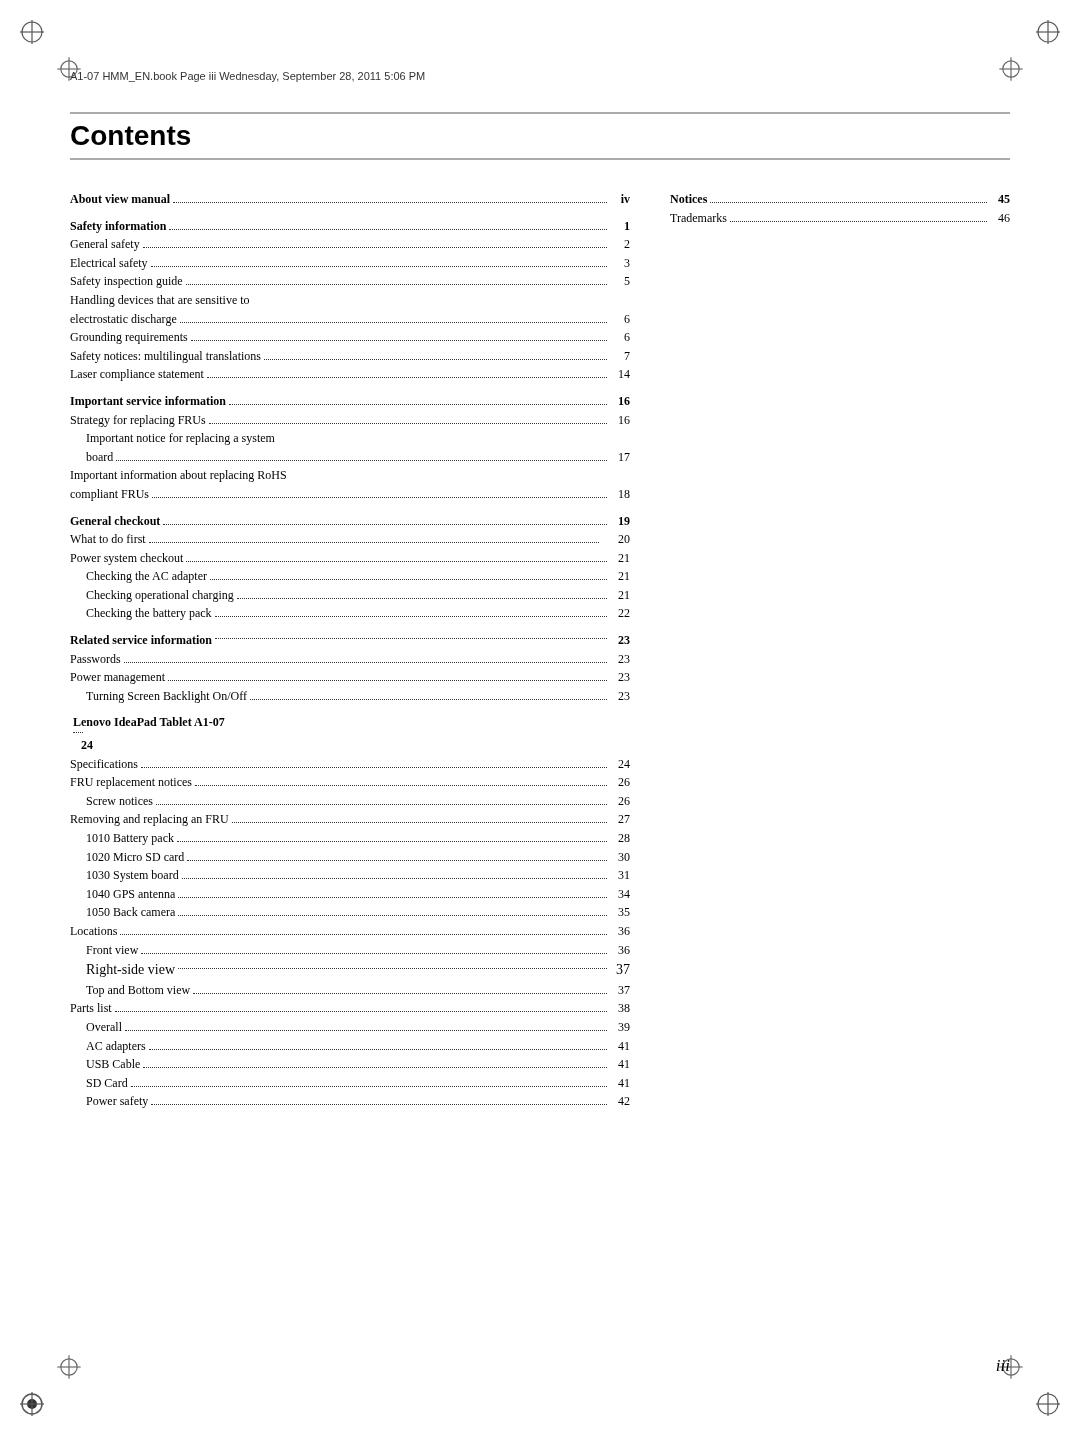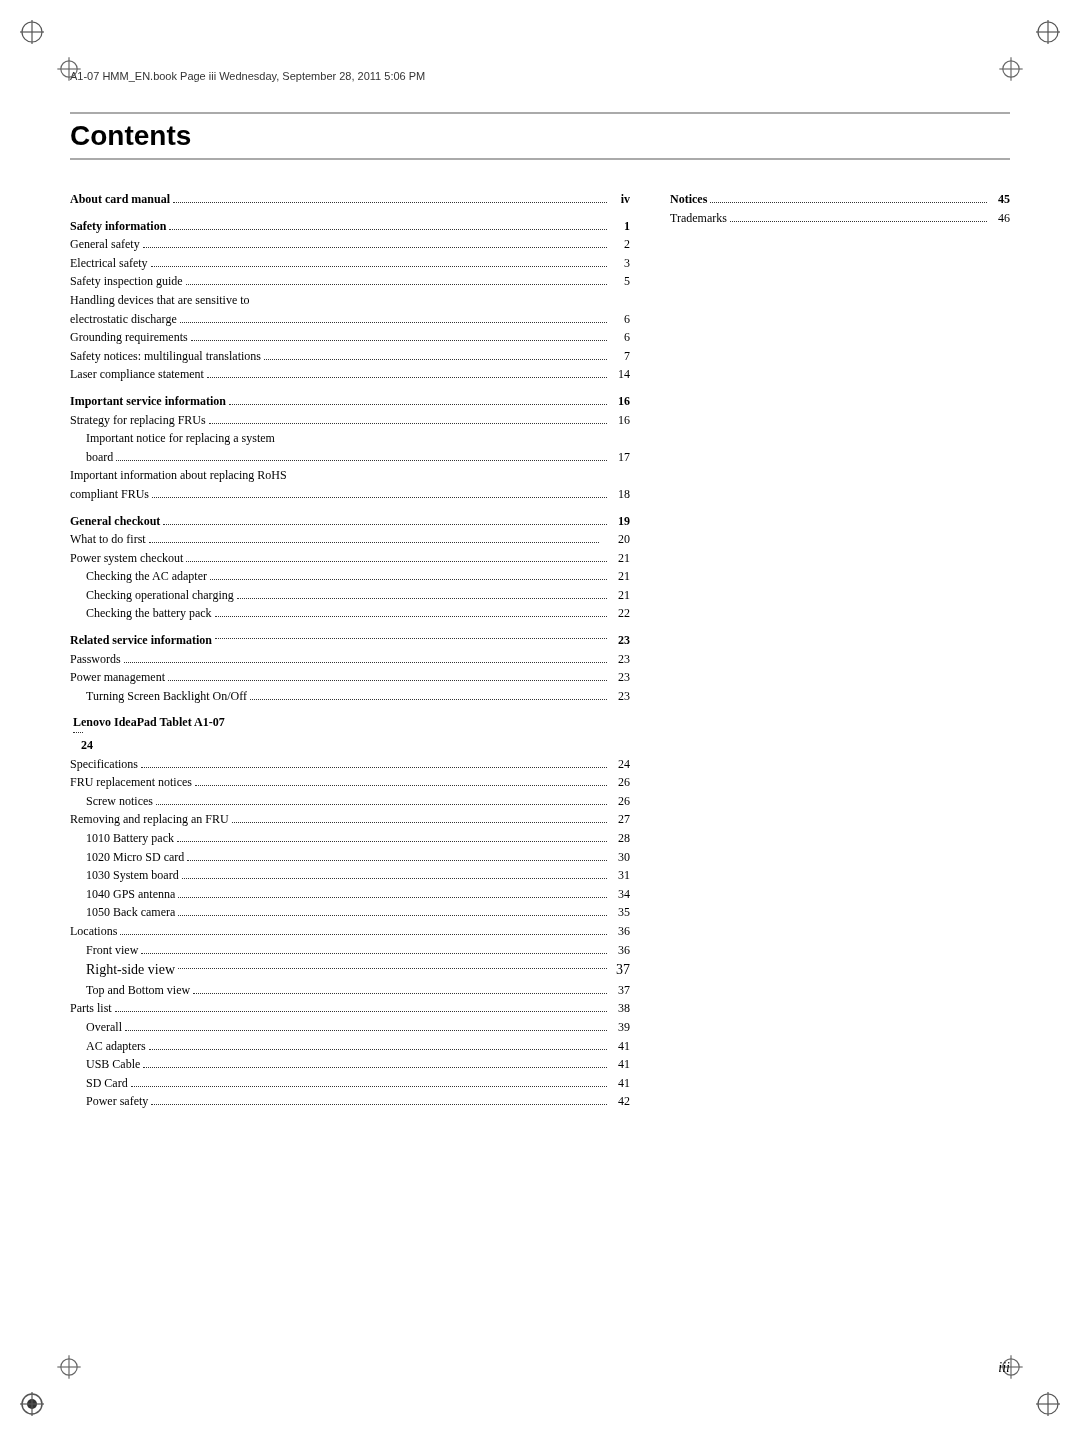--- a/index.html
+++ b/index.html
@@ -70,21 +70,21 @@
       line-height: 1.55;
     }
     .section-gap {
       height: 8px;
     }
     .page-number-area {
       position: absolute;
       bottom: 60px;
       right: 70px;
       font-style: italic;
-      font-size: 14px;
+      font-size: 17px;
       font-family: 'Times New Roman', Times, serif;
     }
   </style>
 </head>
 <body>
 
 <div class="page">
 
   <div class="reg-mark reg-tl">
     <svg viewBox="0 0 28 28">
@@ -148,21 +148,21 @@
 
   <div class="header-bar">
     <span>A1-07 HMM_EN.book  Page iii  Wednesday, September 28, 2011  5:06 PM</span>
   </div>
 
   <div class="page-title">Contents</div>
 
   <div class="toc-container">
     <div class="toc-left" id="toc-left">
     <div style="font-size: 12px; line-height: 1.55; display: flex; align-items: baseline;">
-          <span style="padding-left: 0px; white-space: nowrap; font-weight: bold;">About card manual</span>
+          <span style="padding-left: 0px; white-space: nowrap; font-weight: bold;">About view manual</span>
           <span style="flex: 1 1 0%; border-bottom: 1px dotted rgb(51, 51, 51); margin: 0px 3px 3px; min-width: 10px;"></span>
           <span style="white-space: nowrap; min-width: 20px; text-align: right; font-weight: bold;">iv</span>
         </div>
         <div class="section-gap"></div>
         <div style="font-size: 12px; line-height: 1.55; display: flex; align-items: baseline;">
           <span style="padding-left: 0px; white-space: nowrap; font-weight: bold;">Safety information</span>
           <span style="flex: 1 1 0%; border-bottom: 1px dotted rgb(51, 51, 51); margin: 0px 3px 3px; min-width: 10px;"></span>
           <span style="white-space: nowrap; min-width: 20px; text-align: right; font-weight: bold;">1</span>
         </div>
         <div style="font-size: 12px; line-height: 1.55; display: flex; align-items: baseline;">

